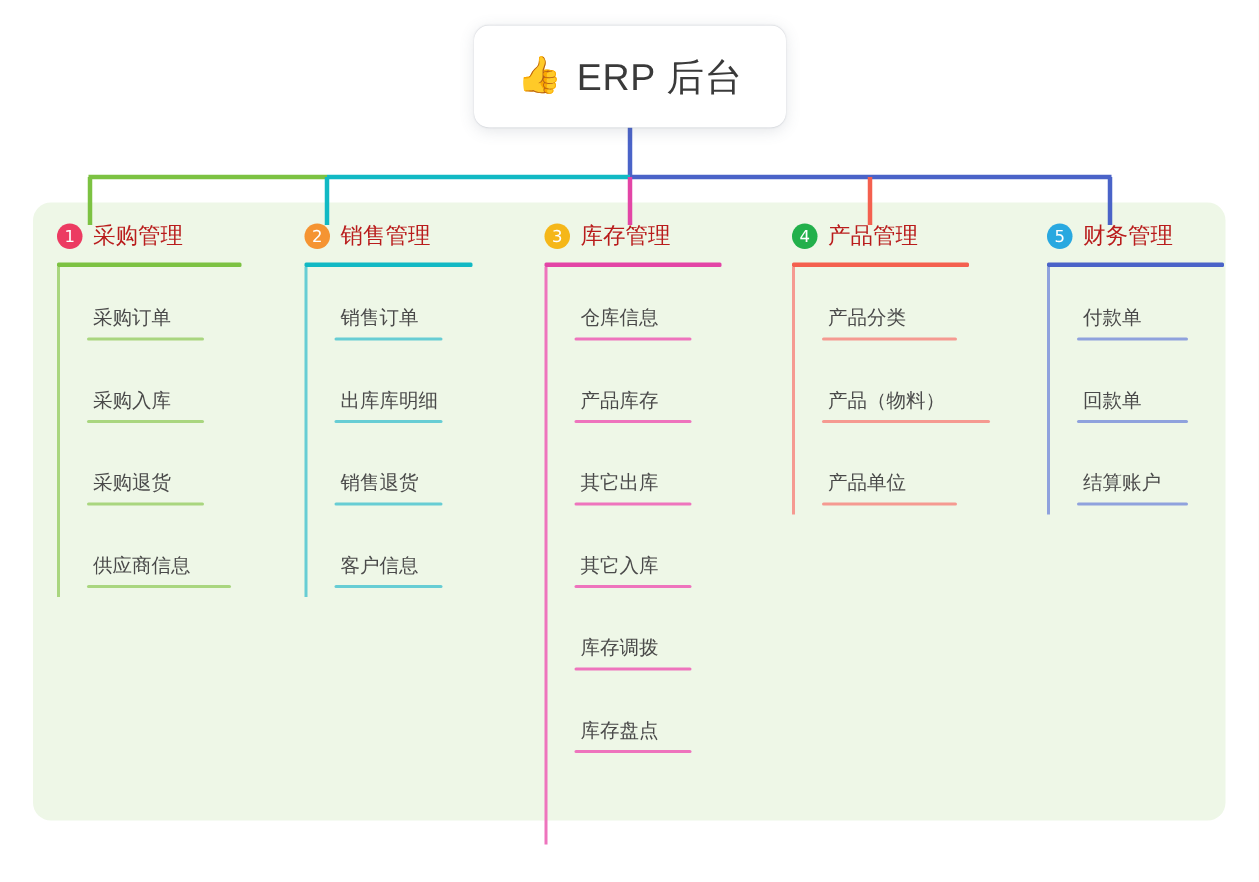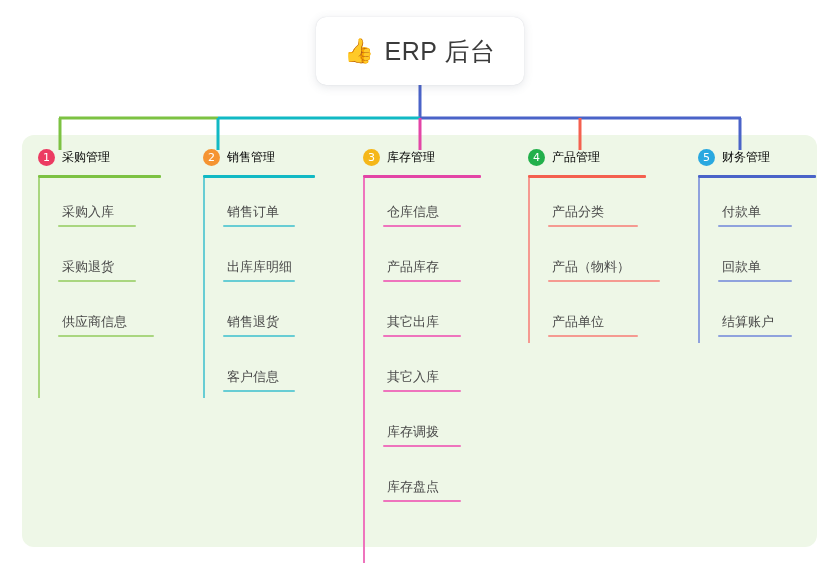--- a/index.html
+++ b/index.html
@@ -105,22 +105,22 @@
     height: 17px;
     border-radius: 50%;
     color: #ffffff;
     font-size: 11px;
     line-height: 17px;
     text-align: center;
     flex: 0 0 auto;
     font-family: "DejaVu Sans", sans-serif;
   }
   .col-title {
-    font-size: 12px;
-    color: #000000;
+    font-size: 15px;
+    color: #b91c1c;
     white-space: nowrap;
   }
   .head-rule {
     height: 3px;
     border-radius: 1px;
     margin-bottom: 0;
   }
 
   .items {
     position: relative;
@@ -189,20 +189,26 @@
       <div class="column col-0">
         <div class="col-head">
           <span class="badge" style="background: rgb(236, 59, 98);">1</span>
           <span class="col-title">采购管理</span>
         </div>
         <div class="head-rule" style="background: rgb(124, 194, 66); width: 123px;"></div>
         <div class="items">
           <div class="spine" style="background: rgb(169, 214, 127); height: 220px;"></div>
           <div class="leaf">
             <div class="leaf-inner">
+              <span class="leaf-label">采购订单</span>
+              <div class="leaf-rule" style="background: rgb(169, 214, 127); width: 78px;"></div>
+            </div>
+          </div>
+          <div class="leaf">
+            <div class="leaf-inner">
               <span class="leaf-label">采购入库</span>
               <div class="leaf-rule" style="background: rgb(169, 214, 127); width: 78px;"></div>
             </div>
           </div>
           <div class="leaf">
             <div class="leaf-inner">
               <span class="leaf-label">采购退货</span>
               <div class="leaf-rule" style="background: rgb(169, 214, 127); width: 78px;"></div>
             </div>
           </div>

